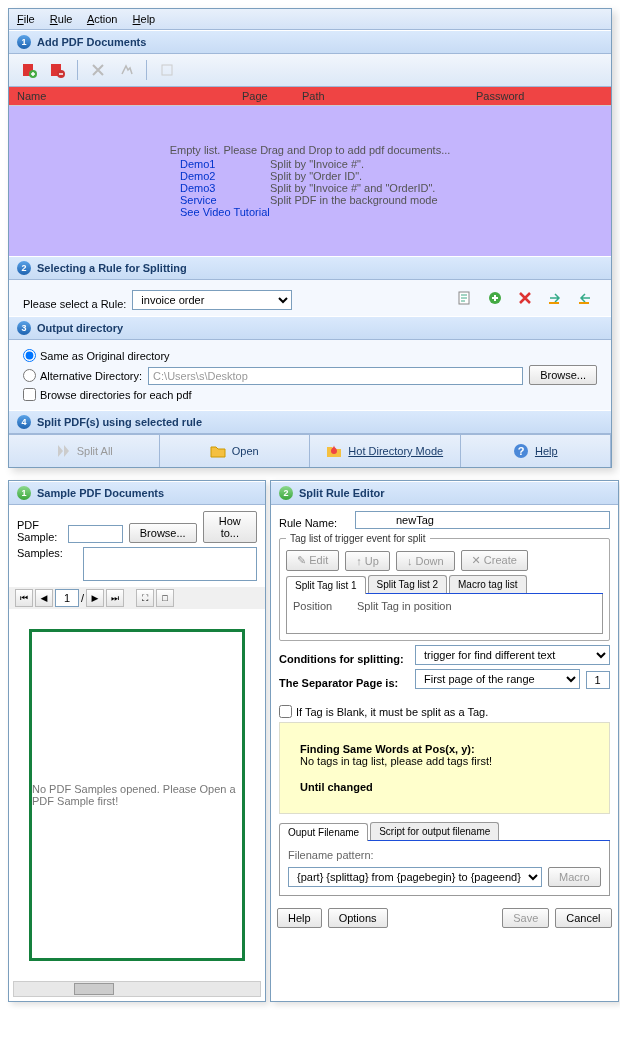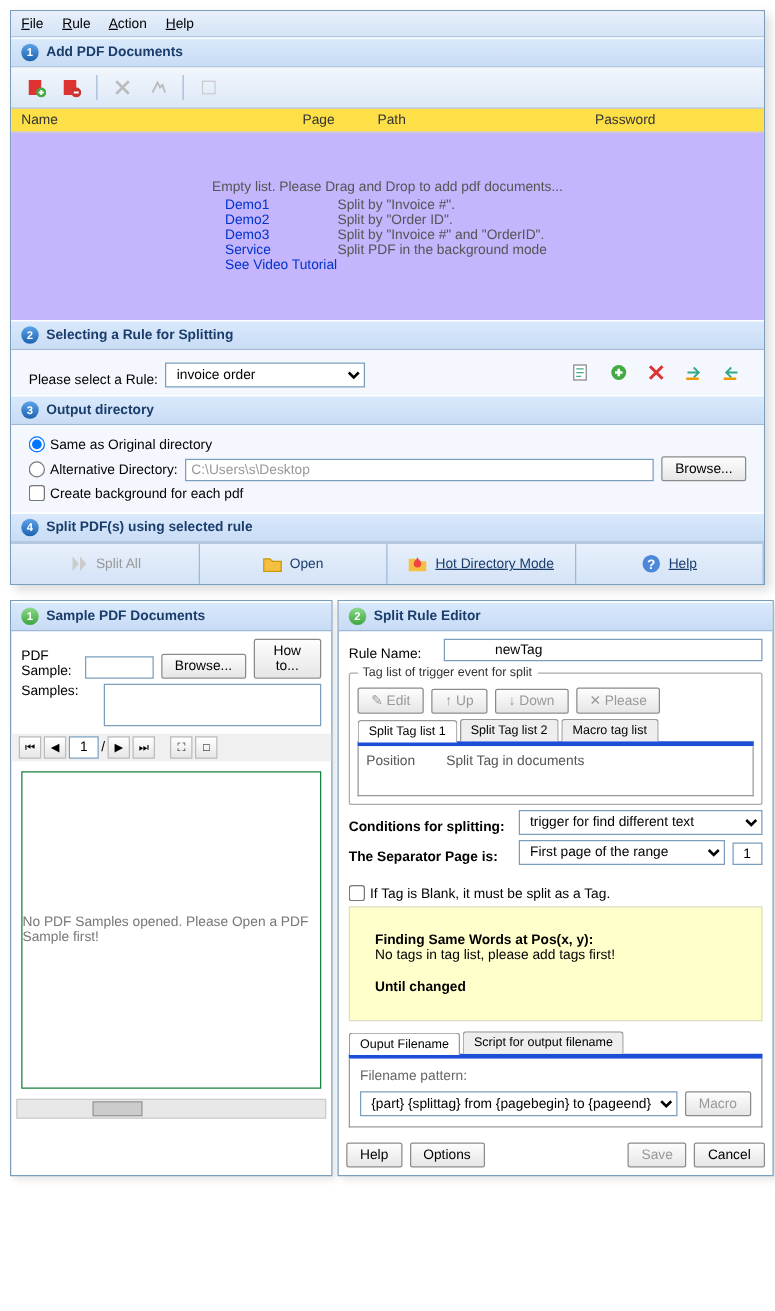--- a/index.html
+++ b/index.html
@@ -7,46 +7,46 @@
 .window{border:1px solid #7b9ebd;background:#fff;margin-bottom:12px;box-shadow:4px 4px 8px rgba(0,0,0,.15)}
 .menubar{background:linear-gradient(#e8f0fb,#d4e3f7);border-bottom:1px solid #a0b8d8;padding:4px 8px}
 .menubar span{margin-right:12px;cursor:pointer}
 .menubar span u{text-decoration:underline}
 .section-hdr{background:linear-gradient(#dae9fc,#c8dcf5);border-top:1px solid #fff;border-bottom:1px solid #a0b8d8;padding:4px 8px;display:flex;align-items:center;font-weight:bold;color:#1a3d6b}
 .badge{display:inline-flex;width:14px;height:14px;border-radius:50%;background:linear-gradient(#5ba3e8,#1e63b0);color:#fff;align-items:center;justify-content:center;font-size:9px;margin-right:6px;font-weight:bold}
 .badge.g{background:linear-gradient(#8cd98c,#3ca63c)}
 .toolbar{background:linear-gradient(#f2f6fc,#dce8f7);border-bottom:1px solid #a0b8d8;padding:4px 8px;display:flex;align-items:center;gap:4px}
 .tbtn{width:24px;height:24px;display:inline-flex;align-items:center;justify-content:center;border:1px solid transparent;border-radius:2px;cursor:pointer}
 .sep{width:1px;height:20px;background:#a0b8d8;margin:0 4px}
-.cols{display:flex;background:#fde047;border-bottom:1px solid #ccc;padding:3px 8px;color:#333}
+.cols{display:flex;background:#ef4444;border-bottom:1px solid #ccc;padding:3px 8px;color:#333}
 .cols>div{flex:0 0 auto}
 .emptybox{background:#c4b5fd;height:150px;display:flex;flex-direction:column;align-items:center;justify-content:center;color:#555;font-size:10px}
 .emptybox .row{display:flex;width:260px}
 .emptybox .row a{width:90px;color:#0033cc;cursor:pointer}
 .pad{padding:6px 14px;background:#f4f8fe}
 .flx{display:flex;align-items:flex-end;gap:6px}
 select,input[type=text]{border:1px solid #7b9ebd;padding:2px 4px;font-size:11px;background:#fff}
 .btn{border:1px solid #8a8a8a;background:linear-gradient(#fdfdfd,#e6e6e6);padding:3px 10px;border-radius:2px;cursor:pointer;font-size:11px}
 .radio,.check{display:flex;align-items:center;gap:4px;margin:3px 0}
 input[type=radio],input[type=checkbox]{margin:0}
 .bigbtns{display:flex;background:linear-gradient(#e8f0fb,#d4e3f7);border-top:1px solid #a0b8d8}
 .bigbtn{flex:1;display:flex;align-items:center;justify-content:center;gap:6px;padding:8px;border-right:1px solid #a0b8d8;cursor:pointer;color:#1a3d6b}
 .w2{display:flex;gap:4px}
 .w2 .pane{border:1px solid #7b9ebd;background:#fff;box-shadow:3px 3px 6px rgba(0,0,0,.12)}
 .w2 .left{width:258px}
 .w2 .right{flex:1}
 .pbody{padding:6px 8px}
 .navbar{display:flex;align-items:center;gap:2px;padding:2px 6px;background:#f0f0f0}
 .navbtn{width:18px;height:18px;display:inline-flex;align-items:center;justify-content:center;border:1px solid #bbb;background:linear-gradient(#fff,#e6e6e6);cursor:pointer;font-size:9px}
-.viewer{border:1px solid #15803d;margin:8px;height:254px;display:flex;align-items:center;justify-content:center;color:#777;font-size:10px;background:#fff;position:relative}
+.viewer{border:3px solid #15803d;margin:20px;height:332px;display:flex;align-items:center;justify-content:center;color:#777;font-size:10px;background:#fff;position:relative}
 .scrollb{height:16px;background:#e8e8e8;margin:0 4px 4px;border:1px solid #ccc;position:relative}
 .scrollb .thumb{position:absolute;left:60px;top:1px;width:40px;height:12px;background:#ccc;border:1px solid #999}
 fieldset{border:1px solid #aaa;padding:6px;margin:4px 0;border-radius:2px}
 legend{padding:0 4px;font-size:10px;color:#333}
-.tabs{display:flex;border-bottom:4px solid #1d4ed8;margin-top:4px}
+.tabs{display:flex;border-bottom:1px solid #1d4ed8;margin-top:4px}
 .tab{padding:3px 8px;border:1px solid #999;border-bottom:none;background:#eee;margin-right:2px;cursor:pointer;font-size:10px;border-radius:3px 3px 0 0}
 .tab.act{background:#fff;position:relative;top:1px}
 .tabbody{border:1px solid #999;border-top:none;padding:4px;min-height:40px;background:#fff}
 .subcols{display:flex;font-size:10px;color:#555;padding:2px}
 .yellow{background:#ffffcc;border:1px solid #ddc;padding:20px;font-size:10px;margin-top:4px}
 .footer{display:flex;padding:6px;gap:6px}
 .ico{width:16px;height:16px}
 .disabled{color:#999}
 </style>
 </head>
@@ -177,21 +177,21 @@
   <div class="flx">
    <label class="radio">
           <input type="radio" name="od" style="">
           <span>Alternative Directory:</span>
         </label>
    <input type="text" style="flex: 1 1 0%; color: rgb(153, 153, 153);" value="C:\Users\s\Desktop">
    <button class="btn">Browse...</button>
   </div>
   <label class="check">
         <input type="checkbox" style="">
-        <span>Create background for each pdf</span>
+        <span>Browse directories for each pdf</span>
       </label>
  </div>
 
  <div class="section-hdr">
   <span class="badge">4</span>
   <span>Split PDF(s) using selected rule</span>
  </div>
  <div class="bigbtns">
   <div class="bigbtn disabled">
         <svg class="ico" viewBox="0 0 16 16">
@@ -269,31 +269,31 @@
    <div class="flx" style="margin-bottom:4px">
     <span style="width:70px">Rule Name:</span>
     <input type="text" style="flex: 1 1 0%; padding-left: 40px;" value="newTag">
    </div>
    <fieldset>
     <legend>Tag list of trigger event for split</legend>
     <div class="flx">
      <button class="btn disabled">✎ <span>Edit</span></button>
      <button class="btn disabled">↑ <span>Up</span></button>
      <button class="btn disabled">↓ <span>Down</span></button>
-     <button class="btn disabled">✕ <span>Please</span></button>
+     <button class="btn disabled">✕ <span>Create</span></button>
     </div>
     <div class="tabs">
      <div class="tab act">Split Tag list 1</div>
      <div class="tab">Split Tag list 2</div>
      <div class="tab">Macro tag list</div>
     </div>
     <div class="tabbody">
      <div class="subcols">
       <div style="width:64px">Position</div>
-      <div>Split Tag in documents</div>
+      <div>Split Tag in position</div>
      </div>
     </div>
    </fieldset>
 
    <div class="flx" style="margin-top:4px">
     <b style="width:130px">Conditions for splitting:</b>
     <select style="flex:1"><option>trigger for find different text</option></select>
    </div>
    <div class="flx" style="margin-top:4px">
     <b style="width:130px">The Separator Page is:</b>

